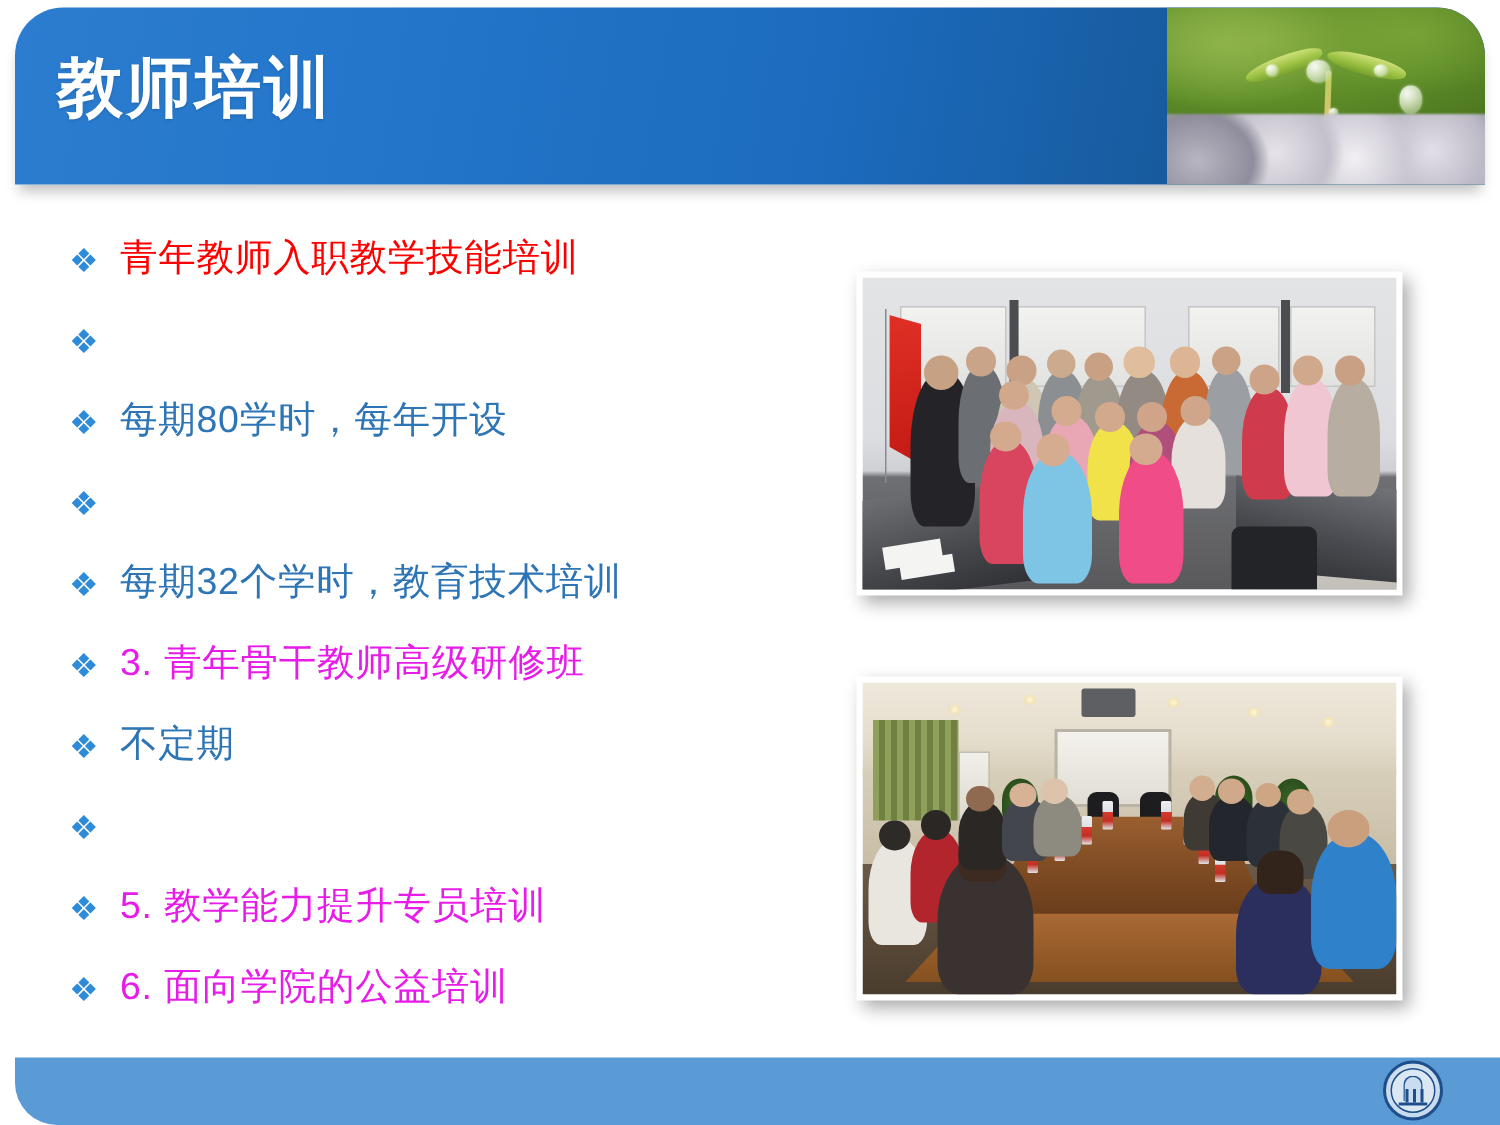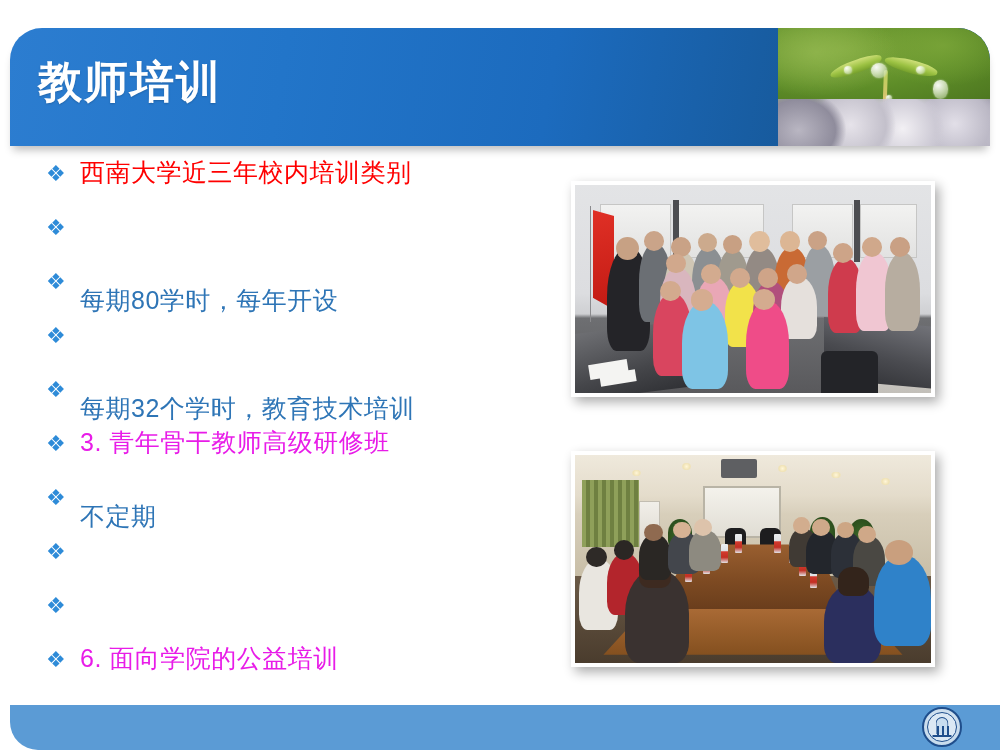--- a/index.html
+++ b/index.html
@@ -12,21 +12,21 @@
   #slide {
     position:relative;
     width:1000px; height:750px;
     background:#ffffff;
     overflow:hidden;
   }
 
   
   #header-bar {
     position:absolute;
-    left:10px; top:28px;
+    left:10px; top:5px;
     width:980px; height:118px;
     border-radius:32px 32px 0 0;
     background:linear-gradient(100deg,#2C7DD0 0%,#2275C9 28%,#1C6BBE 55%,#175A9C 80%,#15538F 100%);
     box-shadow:0 7px 9px -3px rgba(0,0,0,0.26);
     overflow:hidden;
   }
   #header-title {
     position:absolute;
     left:28px; top:26px;
     font-size:44px;
@@ -117,21 +117,21 @@
   }
   .bullet-text {
     flex:1 1 auto;
     font-size:25px;
     line-height:34px;
     white-space:nowrap;
     letter-spacing:0.5px;
   }
   .c-red     { color:#FF0000; }
   .c-magenta { color:#E81CE8; }
-  .c-blue    { color:#2E75B6;margin-top:20px; }
+  .c-blue    { color:#2E75B6; }
 
   
   .photo-frame {
     position:absolute;
     background:#ffffff;
     padding:4px;
     box-shadow:4px 5px 11px rgba(0,0,0,0.33);
     overflow:hidden;
   }
   #photo-group  { left:571px; top:181px; width:364px; height:216px; }
@@ -324,21 +324,21 @@
       <div class="dew dew-4"></div>
       <div class="dew dew-5"></div>
       <div class="pebbles"></div>
     </div>
   </div>
 
   <div id="bullet-list">
 
     <div class="bullet-row">
       <span class="bullet-glyph">❖</span>
-      <span class="bullet-text c-red">西南大学近三年校内培训类别</span>
+      <span class="bullet-text c-red">青年教师入职教学技能培训</span>
     </div>
 
     <div class="bullet-row">
       <span class="bullet-glyph">❖</span>
     </div>
 
     <div class="bullet-row">
       <span class="bullet-glyph">❖</span>
       <span class="bullet-text c-blue">每期80学时，每年开设</span>
     </div>
@@ -361,20 +361,21 @@
       <span class="bullet-glyph">❖</span>
       <span class="bullet-text c-blue">不定期</span>
     </div>
 
     <div class="bullet-row">
       <span class="bullet-glyph">❖</span>
     </div>
 
     <div class="bullet-row">
       <span class="bullet-glyph">❖</span>
+      <span class="bullet-text c-magenta">5. 教学能力提升专员培训</span>
     </div>
 
     <div class="bullet-row">
       <span class="bullet-glyph">❖</span>
       <span class="bullet-text c-magenta">6. 面向学院的公益培训</span>
     </div>
 
   </div>
 
   <div class="photo-frame" id="photo-group">

